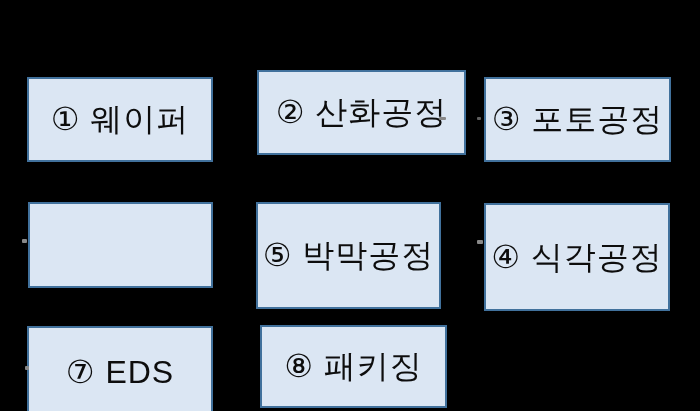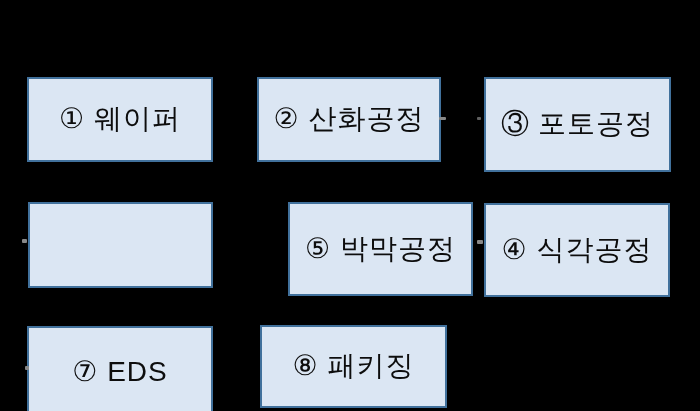--- a/index.html
+++ b/index.html
@@ -21,21 +21,21 @@
     background: var(--box_fill, #dbe6f3);
     border: 2px solid var(--box_border, #41719c);
     display: flex;
     flex-direction: column;
     align-items: center;
     justify-content: center;
     text-align: center;
   }
   .box-label {
     color: var(--text, #0d0d0d);
-    font-size: 28px;
+    font-size: 32px;
     line-height: 1.15;
     letter-spacing: 1px;
     white-space: nowrap;
   }
   .dash {
     position: absolute;
     background: var(--dash, #888888);
     border-radius: 1px;
   }
   .dash.small {
@@ -44,36 +44,36 @@
 </style>
 </head>
 <body>
 
 <div class="canvas">
 
   <div class="box" style="left:27px; top:77px; width:186px; height:85px;">
     <span class="box-label">① 웨이퍼</span>
   </div>
 
-  <div class="box" style="left:257px; top:77px; width:184px; height:85px;">
+  <div class="box" style="left:257px; top:70px; width:209px; height:85px;">
     <span class="box-label">② 산화공정</span>
   </div>
 
-  <div class="box" style="left:484px; top:77px; width:187px; height:95px;font-family:Liberation Serif, serif;">
+  <div class="box" style="left:484px; top:77px; width:187px; height:85px;">
     <span class="box-label">③ 포토공정</span>
   </div>
 
   <div class="box" style="left:28px; top:202px; width:185px; height:86px;">
   </div>
 
-  <div class="box" style="left:256px; top:202px; width:185px; height:94px;margin-left:32px;">
+  <div class="box" style="left:256px; top:202px; width:185px; height:107px;">
     <span class="box-label">⑤ 박막공정</span>
   </div>
 
-  <div class="box" style="left:484px; top:203px; width:186px; height:94px;">
+  <div class="box" style="left:484px; top:203px; width:186px; height:108px;">
     <span class="box-label">④ 식각공정</span>
   </div>
 
   <div class="box" style="left:27px; top:326px; width:186px; height:92px;">
     <span class="box-label">⑦ EDS</span>
   </div>
 
   <div class="box" style="left:260px; top:325px; width:187px; height:83px;">
     <span class="box-label">⑧ 패키징</span>
   </div>

